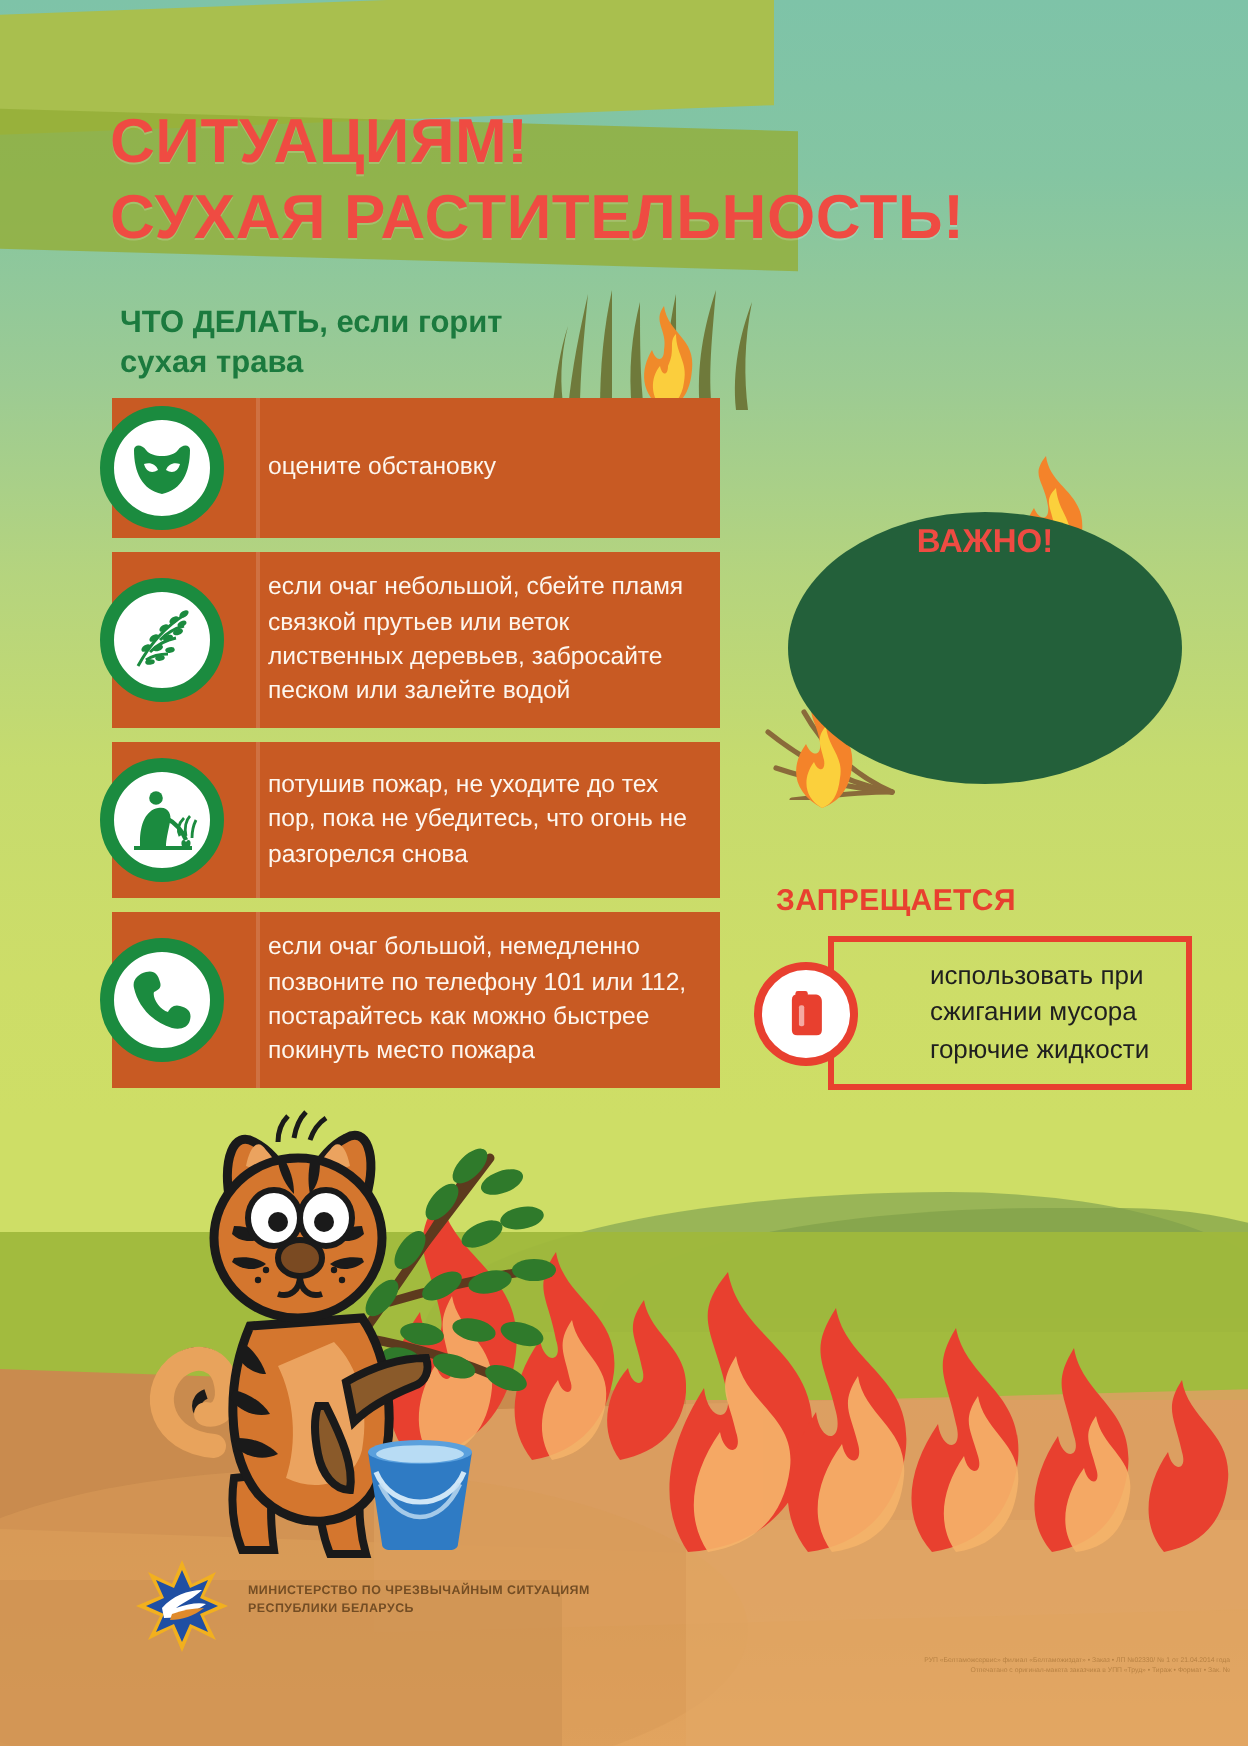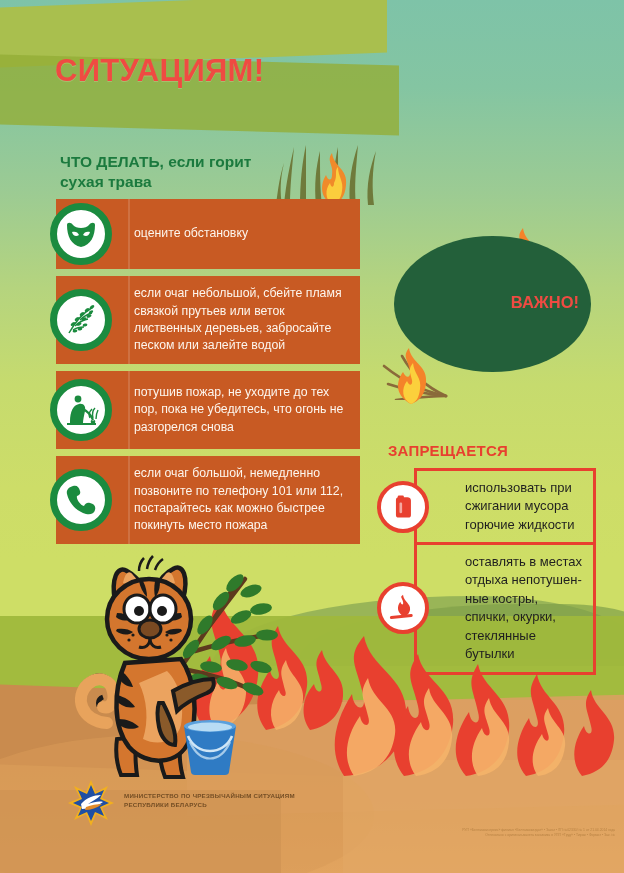--- a/index.html
+++ b/index.html
@@ -52,22 +52,22 @@
      width:62px;height:62px;border-radius:50%;background:#fff;border:7px solid #1b8b3f;
      display:flex;align-items:center;justify-content:center;}
   .step .txt{color:#fdf6ee;font-size:12.3px;line-height:1.42;}
   .step .divider{position:absolute;left:72px;top:0;bottom:0;width:2px;background:rgba(255,255,255,.14);}
   .s1{min-height:70px;}
   .s2{min-height:88px;}
   .s3{min-height:78px;}
   .s4{min-height:88px;}
 
   
-  .important{position:absolute;left:394px;top:236px;width:197px;height:136px;border-radius:50%;
-     background:#23603a;display:flex;flex-direction:column;align-items:flex-end;justify-content:center;
+  .important{position:absolute;left:394px;top:256px;width:197px;height:136px;border-radius:50%;
+     background:#23603a;display:flex;flex-direction:row;align-items:flex-start;justify-content:center;
      padding:6px 12px;text-align:center;}
   .important .t{color:#ef4b42;font-size:16.5px;font-weight:bold;margin-bottom:3px;}
   .important .b{color:#f2f6ef;font-size:11.4px;line-height:1.37;}
   .flame-tr{position:absolute;left:503px;top:228px;width:46px;height:60px;}
   .flame-bl{position:absolute;left:388px;top:348px;width:46px;height:56px;}
   .branch-bl{position:absolute;left:368px;top:330px;width:80px;height:70px;}
 
   
   .forbid-title{position:absolute;left:388px;top:442px;color:#e8402f;font-size:15px;font-weight:bold;
      letter-spacing:.2px;}
@@ -107,20 +107,21 @@
     <div class="ground"></div>
     <div class="ground-p1"></div>
     <div class="ground-p2"></div>
     <div class="ground-arc"></div>
     <div class="ground-p3"></div>
     <div class="ground-p4"></div>
   </div>
 
   <div class="headline">
     <div class="l1">СИТУАЦИЯМ!</div>
+    <div class="l2">СУХАЯ РАСТИТЕЛЬНОСТЬ!</div>
   </div>
 
   <div class="subhead">ЧТО ДЕЛАТЬ, если горит сухая трава</div>
 
   <svg class="grass-deco" viewBox="0 0 110 62">
     <g fill="#6f7a3b">
       <path d="M8 62 C10 40 14 22 18 4 C16 26 14 44 14 62z"></path>
       <path d="M24 62 C24 40 26 20 30 2 C30 24 30 44 30 62z"></path>
       <path d="M40 62 C38 42 40 24 44 8 C44 28 44 46 46 62z"></path>
       <path d="M58 62 C56 42 58 22 62 4 C62 26 62 44 64 62z"></path>
@@ -234,29 +235,20 @@
     <div class="circ">
       <svg viewBox="0 0 34 34" width="30" height="30">
         <path d="M9 9 C9 7 10 6 12 6 L22 6 C24 6 26 7 26 10 L26 26 C26 28 25 29 23 29 L12 29 C10 29 9 28 9 26z" fill="#e8402f"></path>
         <rect x="11" y="4" width="7" height="4" rx="1.4" fill="#e8402f"></rect>
         <rect x="13" y="12" width="3" height="12" rx="1.2" fill="#fff" opacity=".55"></rect>
       </svg>
     </div>
     <div class="lbl">использовать при сжигании мусора горючие жидкости</div>
   </div>
 
-  <div class="forbid f2">
-    <div class="circ">
-      <svg viewBox="0 0 34 34" width="30" height="30">
-        <path d="M17 22 C10 18 10 11 14 6 C15 10 18 10 17 6 C16 1 13 1 17 -2 C18 6 26 8 25 15 C24 20 21 22 17 22z" fill="#e8402f" transform="translate(0,4)"></path>
-        <rect x="2" y="25" width="26" height="3.4" rx="1.7" fill="#e8402f" transform="rotate(-6 15 26)"></rect>
-      </svg>
-    </div>
-    <div class="lbl">оставлять в местах отдыха непотушен-ные костры, спички, окурки, стеклянные бутылки</div>
-  </div>
 
   <svg class="fire-mid" viewBox="0 0 180 140">
     <g fill="#e8402f">
       <path d="M36 140 C18 120 22 92 40 66 C42 82 54 82 50 66 C44 38 34 32 50 8 C56 40 92 46 88 86 C85 116 66 136 36 140z"></path>
       <path d="M96 140 C82 122 86 100 100 80 C102 92 112 92 108 80 C104 58 96 54 108 36 C112 60 140 66 137 96 C134 120 120 136 96 140z"></path>
       <path d="M140 140 C130 126 132 108 144 94 C146 104 154 104 151 94 C148 78 142 74 152 60 C155 78 175 84 173 106 C171 124 160 136 140 140z"></path>
     </g>
     <g fill="#f6b46a" opacity=".85">
       <path d="M46 140 C36 126 38 108 48 92 C50 102 58 102 55 92 C52 76 48 72 56 58 C59 76 78 82 76 104 C74 124 64 136 46 140z"></path>
       <path d="M106 140 C98 128 100 112 109 100 C111 108 118 108 115 100 C112 86 108 82 116 70 C119 86 135 92 133 110 C131 128 121 137 106 140z"></path>

